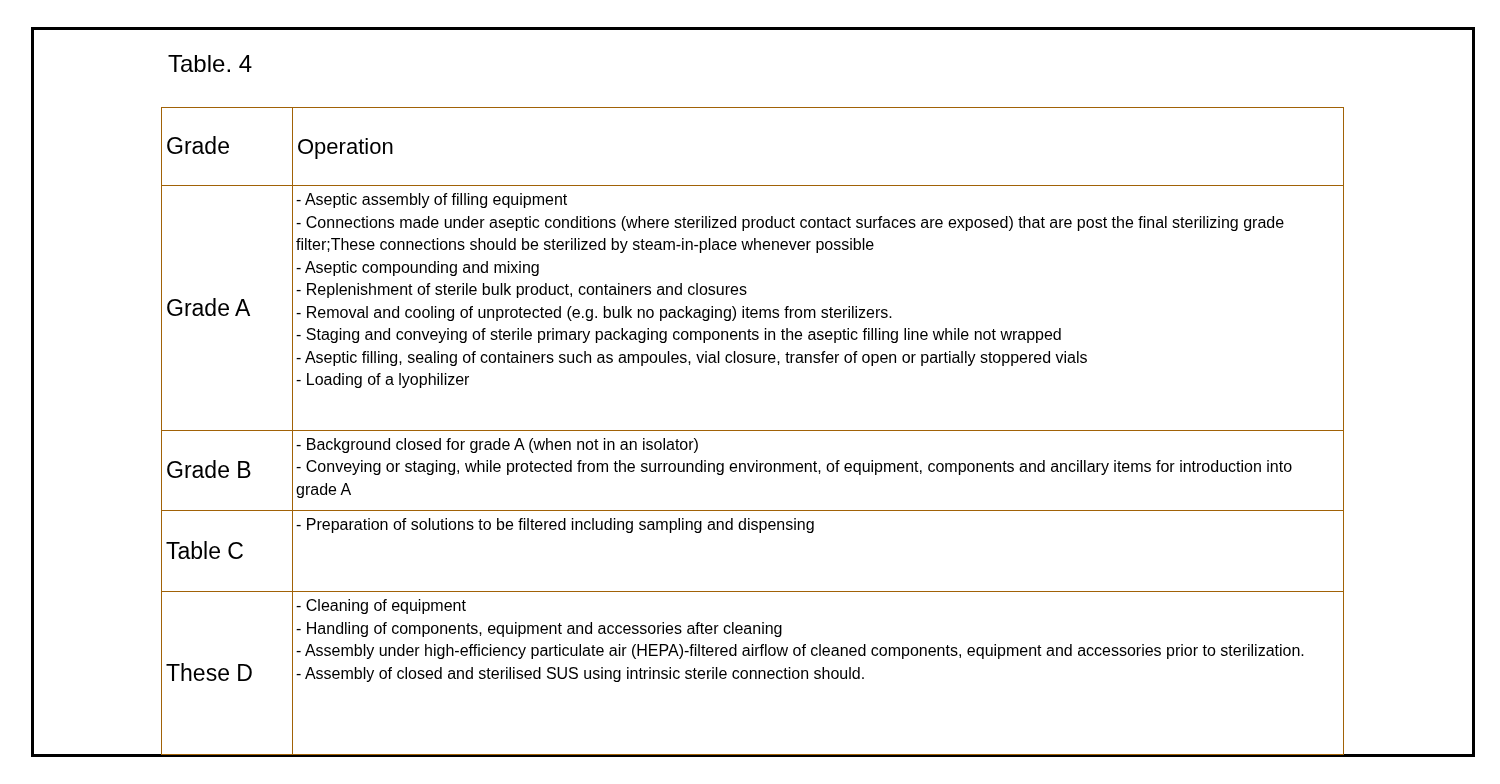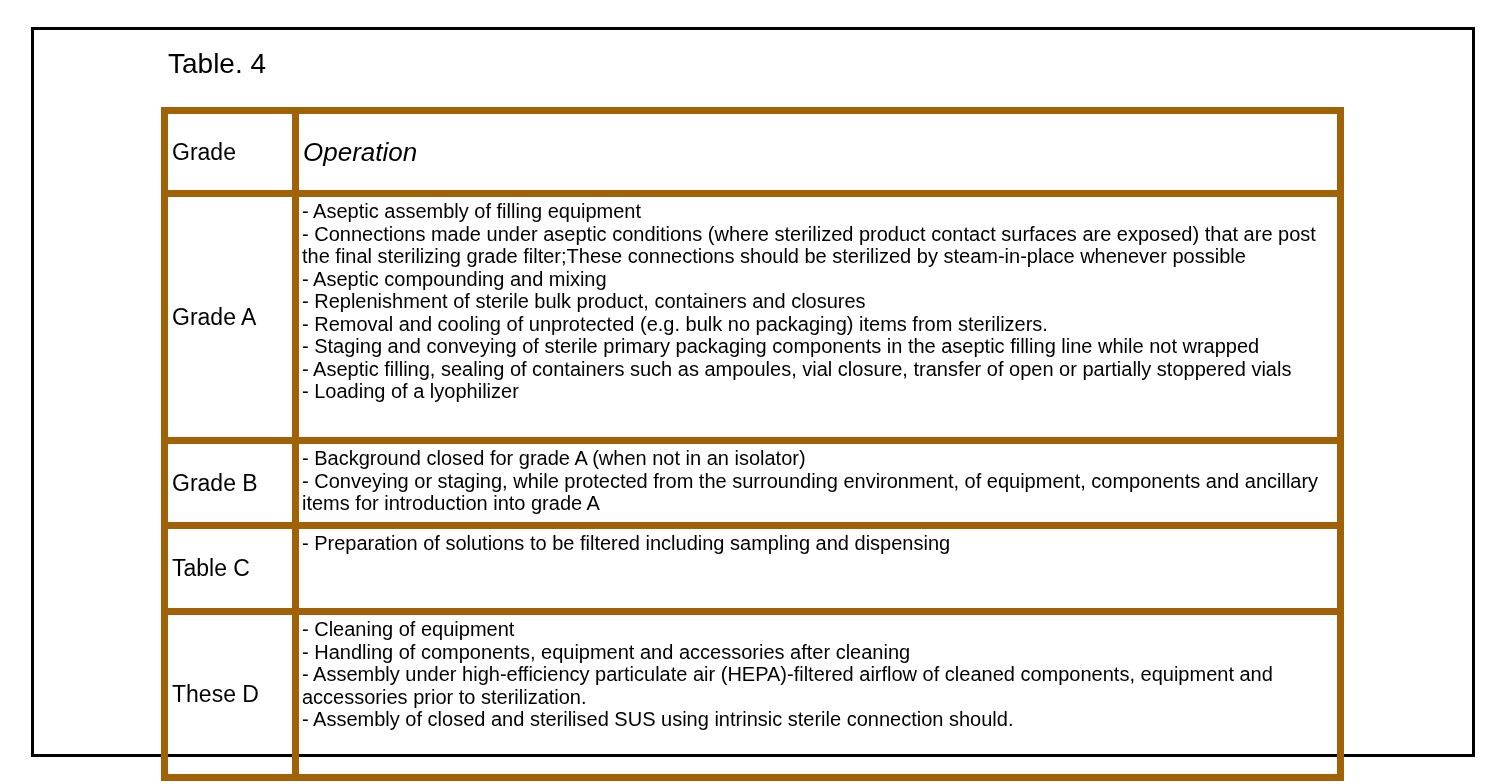--- a/index.html
+++ b/index.html
@@ -1,29 +1,29 @@
 <!DOCTYPE html>
 <html><head>
   <meta charset="utf-8">
   <style>
     html, body { margin: 0; padding: 0; background: #ffffff; }
     body { width: 1500px; height: 784px; position: relative; overflow: hidden;
            font-family: "Liberation Sans", "DejaVu Sans", sans-serif; color: #000; }
     .frame { position: absolute; left: 31px; top: 27px; width: 1438px; height: 724px;
              border: 3px solid #000; box-sizing: content-box; }
-    .caption { position: absolute; left: 168px; top: 49px; font-size: 28px; line-height: 29px; }
+    .caption { position: absolute; left: 168px; top: 49px; font-size: 24px; line-height: 29px; }
     .caption div { white-space: nowrap; }
     .tbl { position: absolute; left: 161px; top: 107px; width: 1183px; height: 648px;
            border-collapse: collapse; table-layout: fixed; }
-    .tbl td { border: 7px solid #a16207; vertical-align: top; padding: 0; }
+    .tbl td { border: 1px solid #a16207; vertical-align: top; padding: 0; }
     .tbl col.c1 { width: 131px; }
     .grade-cell { vertical-align: middle !important; font-size: 23px; padding-left: 4px !important; white-space: nowrap; }
     .hdr td { height: 76px; }
-    .hdr .op-h { vertical-align: middle; font-size: 26px; padding-left: 4px; font-style: italic; }
-    .ops { padding: 3px 8px 0 3px !important; font-size: 20px; line-height: 22.5px; margin-left: 28px; }
+    .hdr .op-h { vertical-align: middle; font-size: 22px; padding-left: 4px; }
+    .ops { padding: 3px 8px 0 3px !important; font-size: 16px; line-height: 22.5px; margin-left: 28px; }
     .ops div { margin: 0; }
     .rA td { height: 237px; }
     .rB td { height: 75px; }
     .rC td { height: 76px; }
     .rD td { height: 156px; }
   </style>
 </head>
 <body>
 
 <div class="frame"></div>

